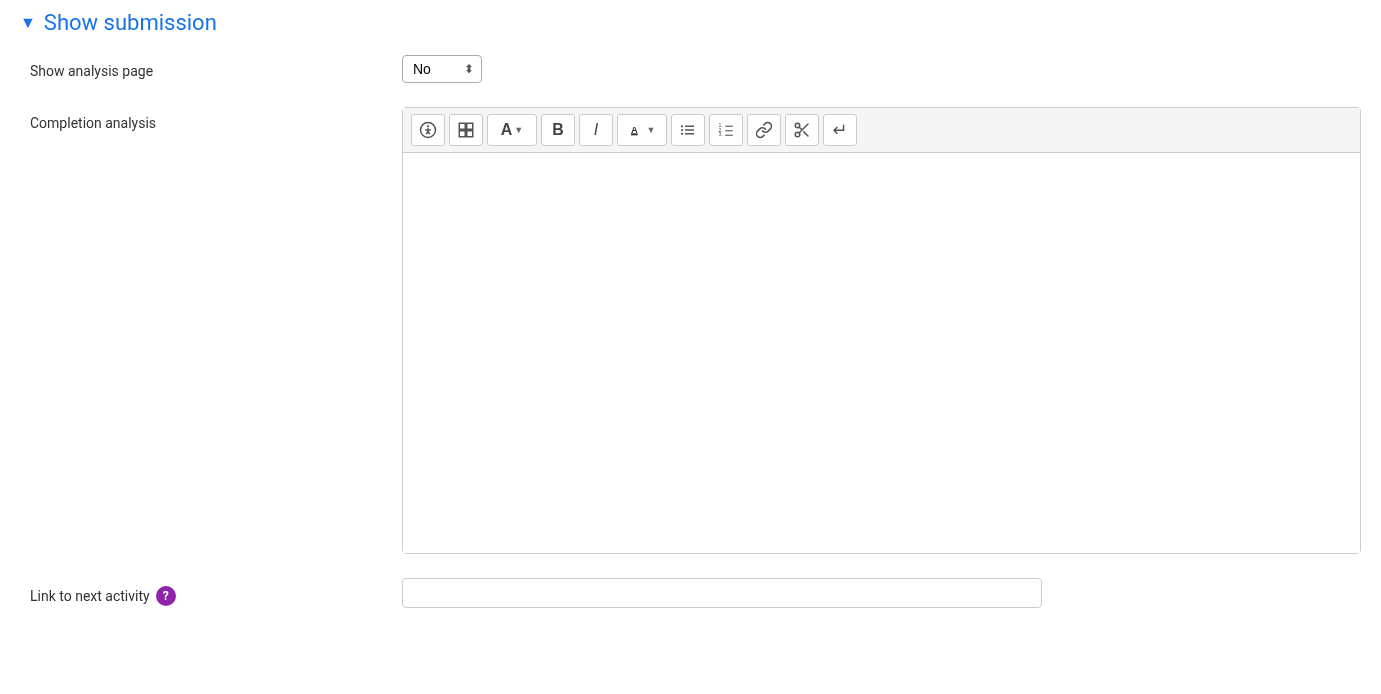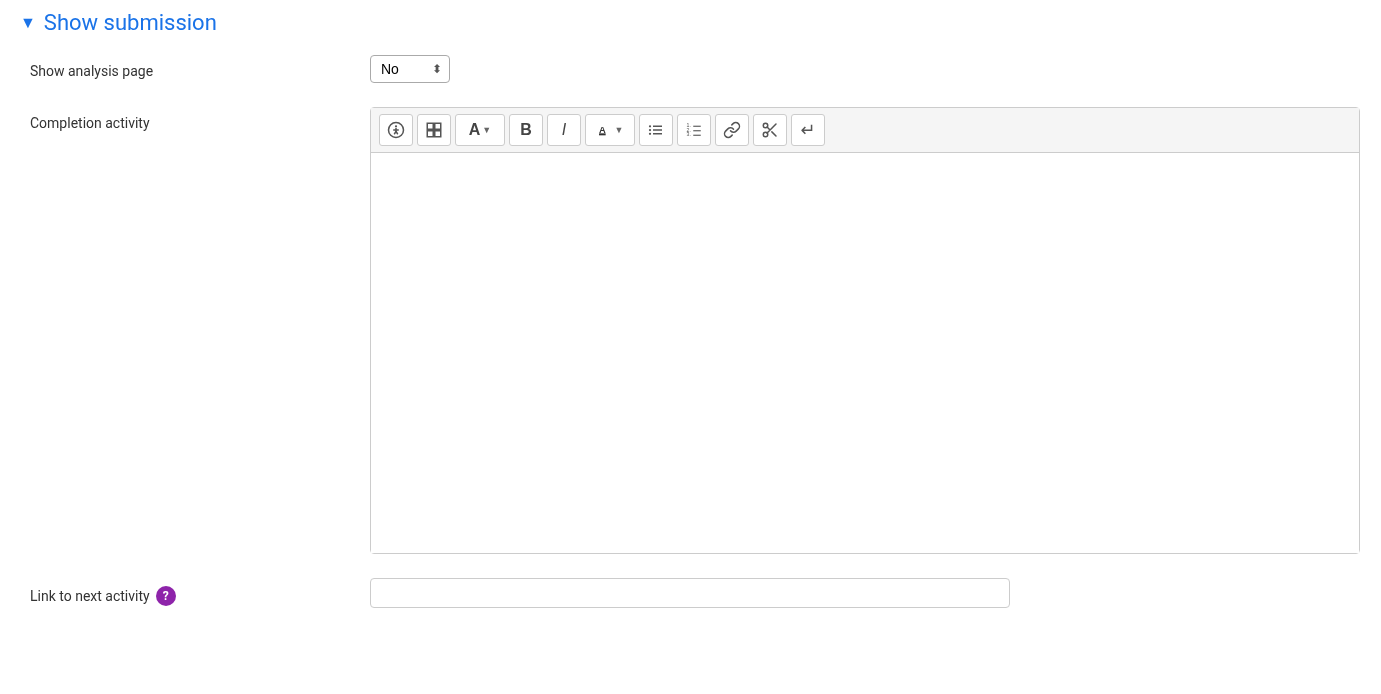--- a/index.html
+++ b/index.html
@@ -55,20 +55,21 @@
       font-size: 14px;
       color: #333;
       padding-top: 8px;
       display: flex;
       align-items: center;
       gap: 6px;
     }
 
     .form-control-area {
       flex: 1;
+      margin-left: 32px;
     }
 
     .select-wrapper {
       display: inline-block;
       position: relative;
     }
 
     .select-field {
       appearance: none;
       -webkit-appearance: none;
@@ -184,21 +185,21 @@
           <option>No</option>
           <option>Yes</option>
         </select>
         <span class="select-arrow">⬍</span>
       </div>
     </div>
   </div>
 
   <div class="form-row">
     <div class="form-label">
-      <span>Completion activity</span>
+      <span>Completion analysis</span>
     </div>
     <div class="form-control-area">
       <div class="editor-container">
 
         <div class="editor-toolbar">
 
           <button class="toolbar-btn" title="Accessibility">
             <svg width="18" height="18" viewBox="0 0 24 24" fill="none" stroke="#555" stroke-width="2">
               <circle cx="12" cy="12" r="10"></circle>
               <circle cx="12" cy="7" r="1.5" fill="#555" stroke="none"></circle>

